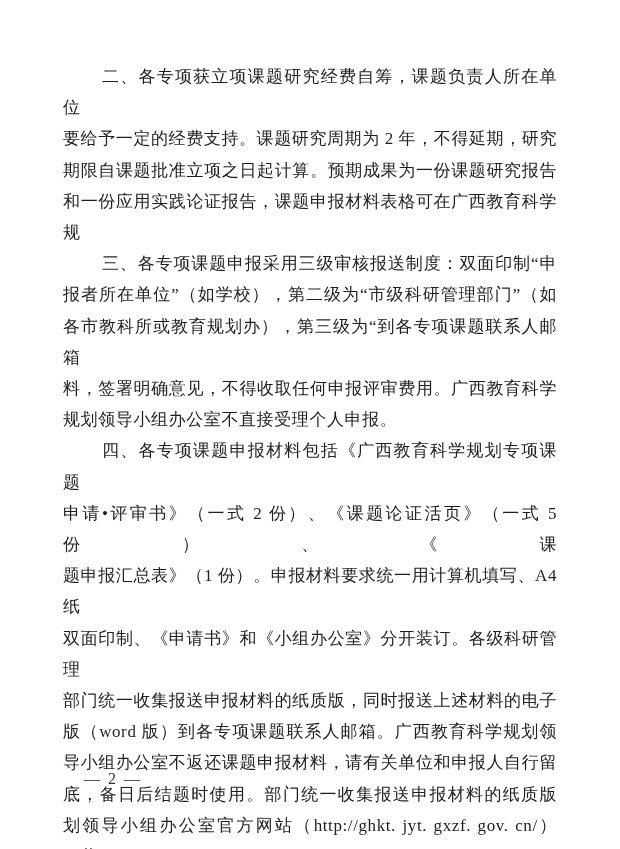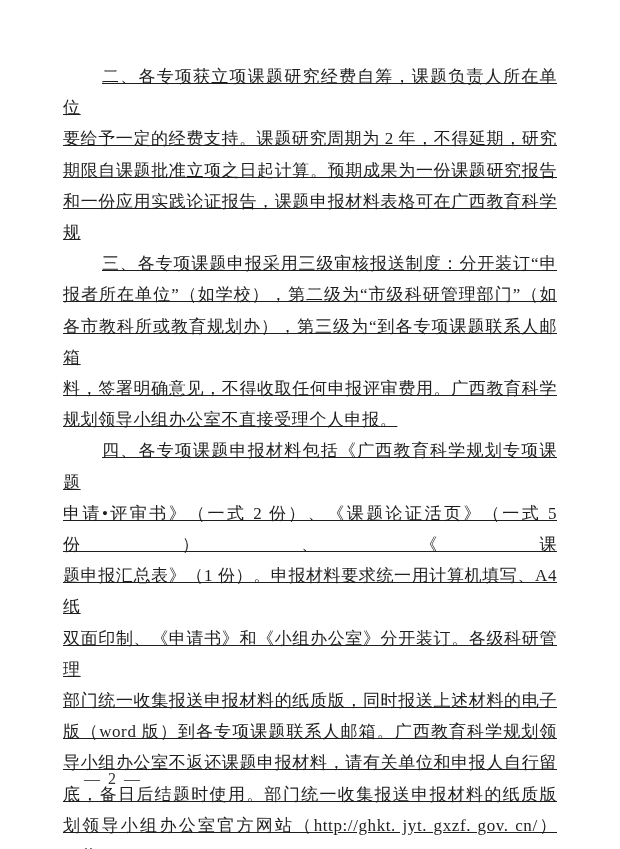--- a/index.html
+++ b/index.html
@@ -25,21 +25,20 @@
   }
   .doc-body {
     position: absolute;
     left: 63px;
     top: 61px;
     width: 494px;
   }
   .paragraph {
     margin: 0;
     padding: 0;
-    text-decoration: underline;
   }
   .line {
     font-size: 17px;
     line-height: 31.2px;
     letter-spacing: 0.6px;
     text-align: justify;
     text-align-last: left;
     text-justify: inter-character;
     white-space: normal;
   }
@@ -64,21 +63,21 @@
 
 <div class="page">
   <div class="doc-body">
       <div class="paragraph">
         <div class="line indent fill">二、各专项获立项课题研究经费自筹，课题负责人所在单位</div>
         <div class="line fill">要给予一定的经费支持。课题研究周期为 2 年，不得延期，研究</div>
         <div class="line fill">期限自课题批准立项之日起计算。预期成果为一份课题研究报告</div>
         <div class="line fill">和一份应用实践论证报告，课题申报材料表格可在广西教育科学规</div>
       </div>
       <div class="paragraph">
-        <div class="line indent fill">三、各专项课题申报采用三级审核报送制度：分开装订“申</div>
+        <div class="line indent fill">三、各专项课题申报采用三级审核报送制度：双面印制“申</div>
         <div class="line fill">报者所在单位”（如学校），第二级为“市级科研管理部门”（如</div>
         <div class="line fill">各市教科所或教育规划办），第三级为“到各专项课题联系人邮箱</div>
         <div class="line fill">料，签署明确意见，不得收取任何申报评审费用。广西教育科学</div>
         <div class="line">规划领导小组办公室不直接受理个人申报。</div>
       </div>
       <div class="paragraph">
         <div class="line indent fill">四、各专项课题申报材料包括《广西教育科学规划专项课题</div>
         <div class="line fill">申请•评审书》（一式 2 份）、《课题论证活页》（一式 5 份）、《课</div>
         <div class="line fill">题申报汇总表》（1 份）。申报材料要求统一用计算机填写、A4 纸</div>
         <div class="line fill">双面印制、《申请书》和《小组办公室》分开装订。各级科研管理</div>

